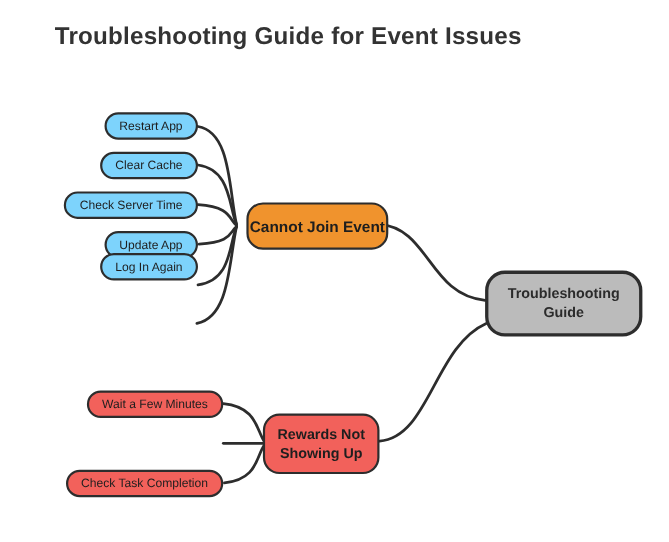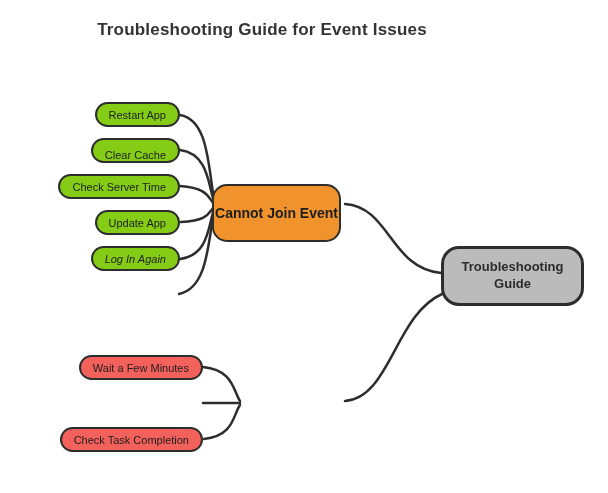--- a/index.html
+++ b/index.html
@@ -10,21 +10,21 @@
     background: #ffffff;
     font-family: "Liberation Sans", "DejaVu Sans", sans-serif;
     overflow: hidden;
   }
   .page-title {
     position: absolute;
     left: 262px;
     top: 20px;
     transform: translateX(-50%);
     white-space: nowrap;
-    font-size: 17px;
+    font-size: 22px;
     font-weight: bold;
     color: #333333;
     letter-spacing: 0.2px;
   }
   #edges {
     position: absolute;
     left: 0; top: 0;
     width: 608px; height: 493px;
   }
   #edges path {
@@ -43,30 +43,30 @@
     color: #1e1e1e;
   }
   .leaf {
     height: 25px;
     padding: 0 12px;
     border: 2px solid #2d2d2d;
     border-radius: 13px;
     font-size: 11px;
     white-space: nowrap;
   }
-  .leaf.orange { background: #84cc16; }
+  .leaf.orange { background: #7dd3fc; }
   .leaf.red    { background: #f2615b; }
   .branch {
     border: 2.5px solid #2d2d2d;
     border-radius: 15px;
     font-weight: bold;
     background: #f0932d;
   }
   .branch.orange {
-    left: 212px; top: 184px; width: 129px; height: 58px;
+    left: 224px; top: 184px; width: 129px; height: 43px;
     font-size: 14px;
   }
   .branch.red {
     left: 239px; top: 376px; width: 106px; height: 55px;
     background: #f2615b;
     font-size: 13px;
     line-height: 1.25;
     padding: 0 10px;
   }
   .root-node {
@@ -76,24 +76,24 @@
     background: #bbbbbb;
     font-weight: bold;
     font-size: 13px;
     line-height: 1.3;
     color: #2b2b2b;
     padding: 0 12px;
   }
   
   .g1 { right: 428px; }
   .g1.n0 { top: 102px; }
-  .g1.n1 { top: 138px; align-items: flex-end; }
+  .g1.n1 { top: 138px; }
   .g1.n2 { top: 174px; }
   .g1.n3 { top: 210px; align-items: center; }
-  .g1.n4 { top: 246px; font-style: italic; }
+  .g1.n4 { top: 230px; }
   .g1.n5 { top: 282px; }
   
   .g2 { right: 405px; }
   .g2.n0 { top: 355px; }
   .g2.n1 { top: 390px; }
   .g2.n2 { top: 427px; }
 </style>
 </head>
 <body>
 
@@ -119,20 +119,23 @@
   </svg>
 
   <div class="node root-node">
     <span>Troubleshooting Guide</span>
   </div>
 
   <div class="node branch orange">
     <span>Cannot Join Event</span>
   </div>
 
+  <div class="node branch red">
+    <span>Rewards Not Showing Up</span>
+  </div>
 
   <div class="node leaf orange g1 n0">
     <span>Restart App</span>
   </div>
   <div class="node leaf orange g1 n1">
     <span>Clear Cache</span>
   </div>
   <div class="node leaf orange g1 n2">
     <span>Check Server Time</span>
   </div>

